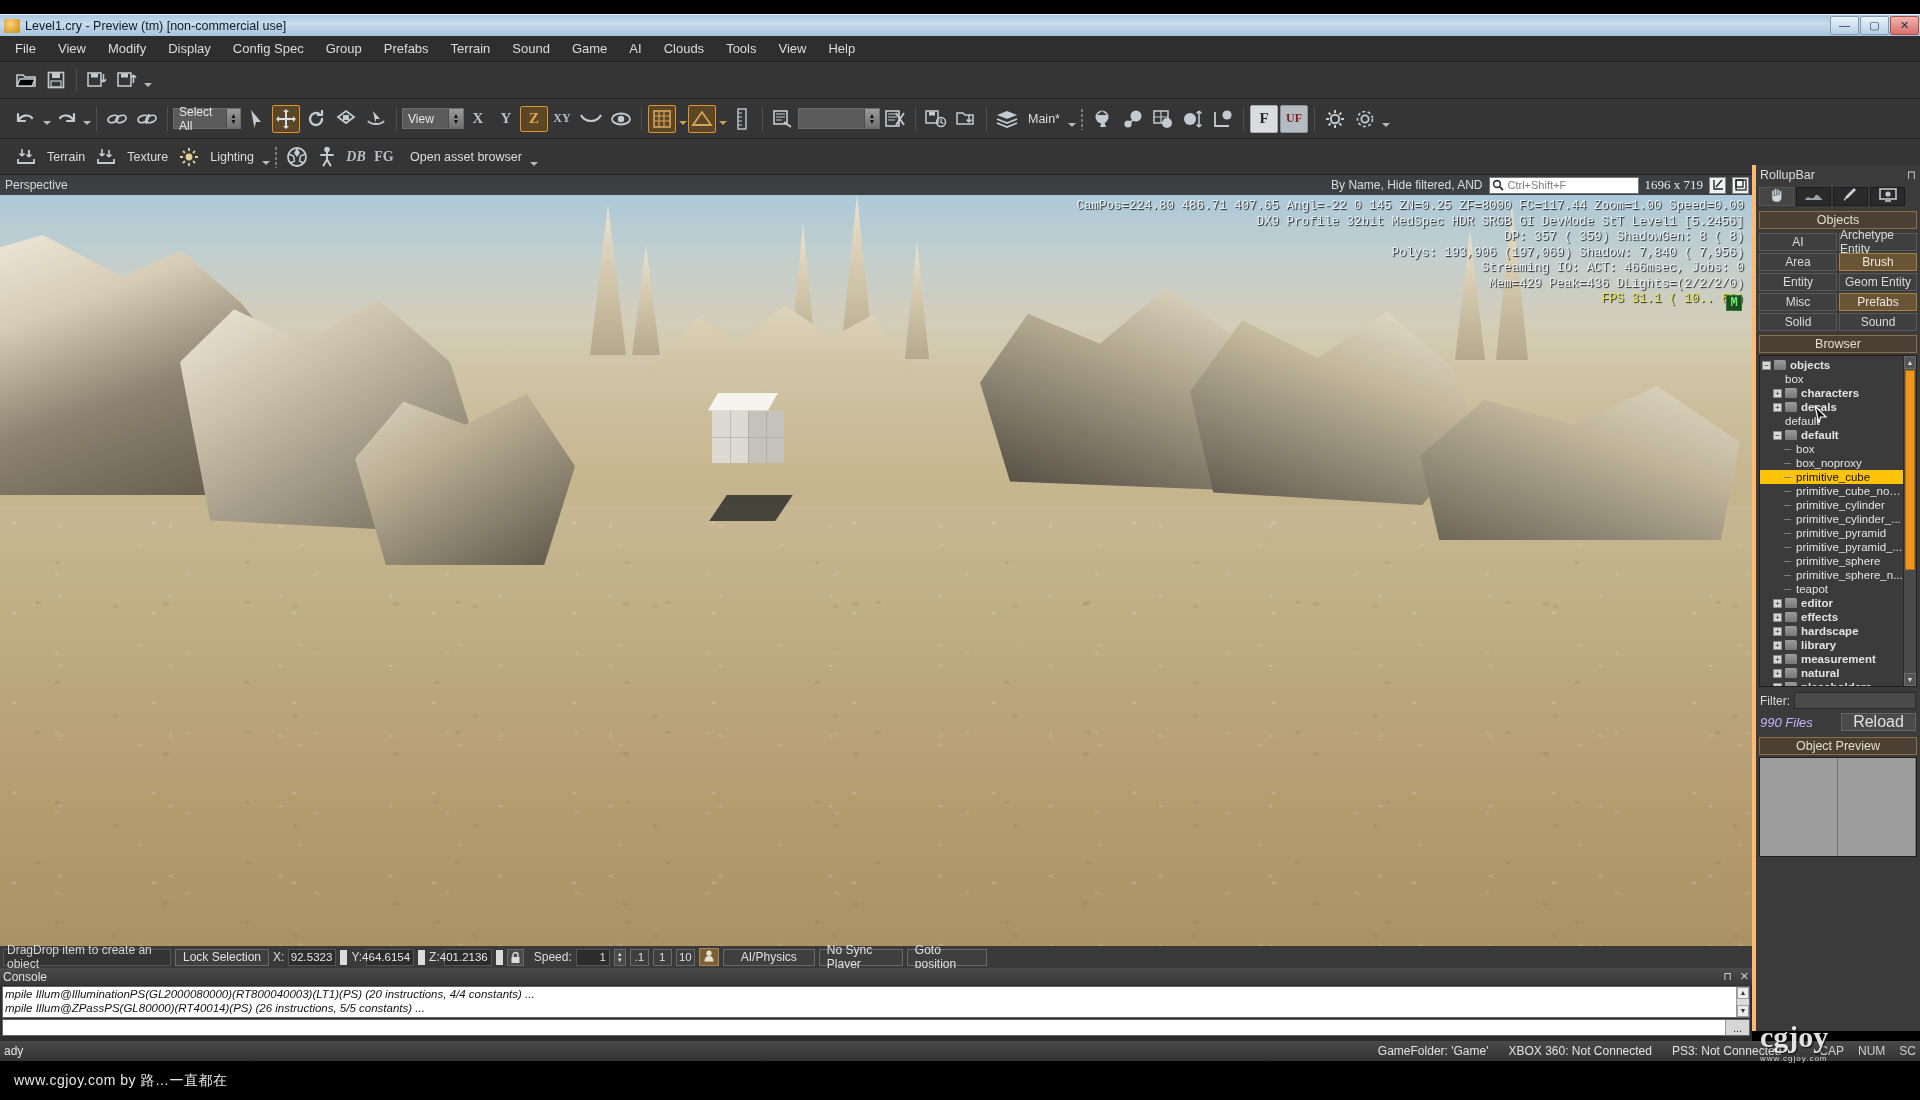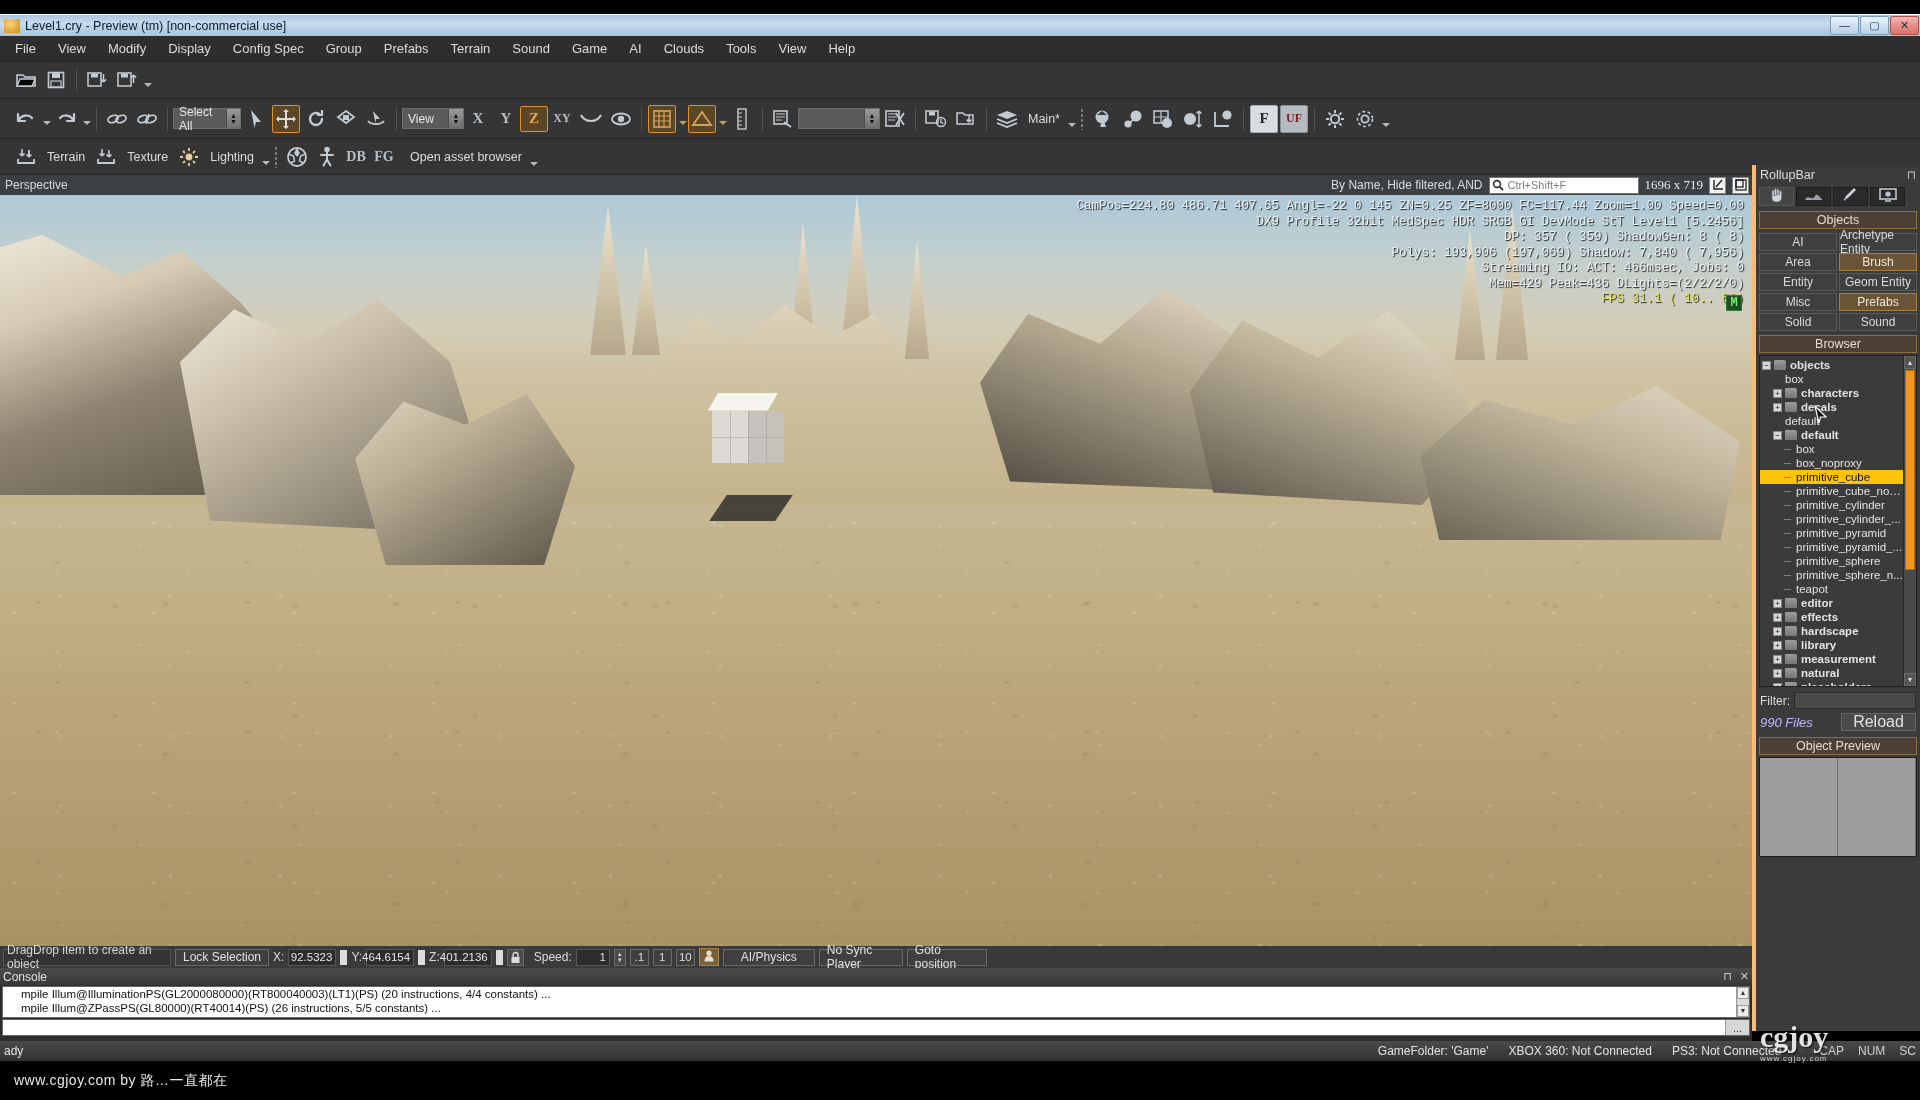--- a/index.html
+++ b/index.html
@@ -230,21 +230,21 @@
     display:flex;align-items:center;justify-content:center;}
 
   .console{
     position:absolute; left:0; top:968px; width:1752px; height:73px;
     background:#2d2d2d;
   }
   .console-hdr{ height:17px; display:flex;align-items:center; padding:0 3px;
     font-size:12px; color:#e0e0e0; background:linear-gradient(#4b4b4b,#383838);}
   .console-hdr .ctrls{ margin-left:auto; display:flex; gap:8px; font-size:11px; color:#cfcfcf;}
   .console-body{ position:relative; margin:1px 2px; height:32px; background:#fff; border:1px solid #666;
-    overflow:hidden; font-size:11.5px; color:#111; padding:1px 18px; line-height:13.5px;}
+    overflow:hidden; font-size:11.5px; color:#111; padding:1px 2px; line-height:13.5px;font-style:italic;}
   .console-scroll{ position:absolute; right:0; top:0; width:13px; bottom:0; background:#dcdcdc; border-left:1px solid #999;}
   .console-scroll .ca{ height:12px;background:#ececec;border:1px solid #a0a0a0;
     display:flex;align-items:center;justify-content:center;font-size:7px;color:#333;}
   .console-input{ margin:1px 2px; height:17px; background:#fff; border:1px solid #666; display:flex;}
   .console-input .cbtn{ margin-left:auto; width:24px; background:#d6d6d6; border-left:1px solid #999;
     display:flex;align-items:center;justify-content:center;font-size:11px;color:#333;}
 
   .botbar{
     position:absolute; left:0; top:1041px; width:1920px; height:20px;
     background:linear-gradient(#4a4a4a,#333); display:flex;align-items:center;
@@ -572,21 +572,21 @@
           <path d="M11 2l3 5-3 4-3-4z" fill="#c3cbd2"></path>
           <path d="M2.5 8l5 2 1 5-4 2M19.5 8l-5 2-1 5 4 2" fill="none" stroke="#c3cbd2" stroke-width="1.5"></path>
         </svg>
     </div>
     <div class="ticon">
       <svg width="16" height="22" viewBox="0 0 16 22">
           <circle cx="8" cy="3.5" r="2.8" fill="#c3cbd2"></circle>
           <path d="M8 6.5v7M8 13.5l-3.5 6M8 13.5l3.5 6M2 9h12" stroke="#c3cbd2" stroke-width="2" fill="none" stroke-linecap="round"></path>
         </svg>
     </div>
-    <div class="ticon" style="width:26px;">
+    <div class="ticon" style="width:26px;font-style:italic;">
       <span style="font-family:'Liberation Serif',serif;font-weight:bold;font-size:14px;color:#b7bfc6;">DB</span>
     </div>
     <div class="ticon" style="width:26px;">
       <span style="font-family:'Liberation Serif',serif;font-weight:bold;font-size:14px;color:#b7bfc6;">FG</span>
     </div>
     <div class="tbtn-text" style="padding-left:12px;">Open asset browser</div>
     <div class="caret grey" style="margin-top:14px;"></div>
   </div>
 
   <div class="viewport">

